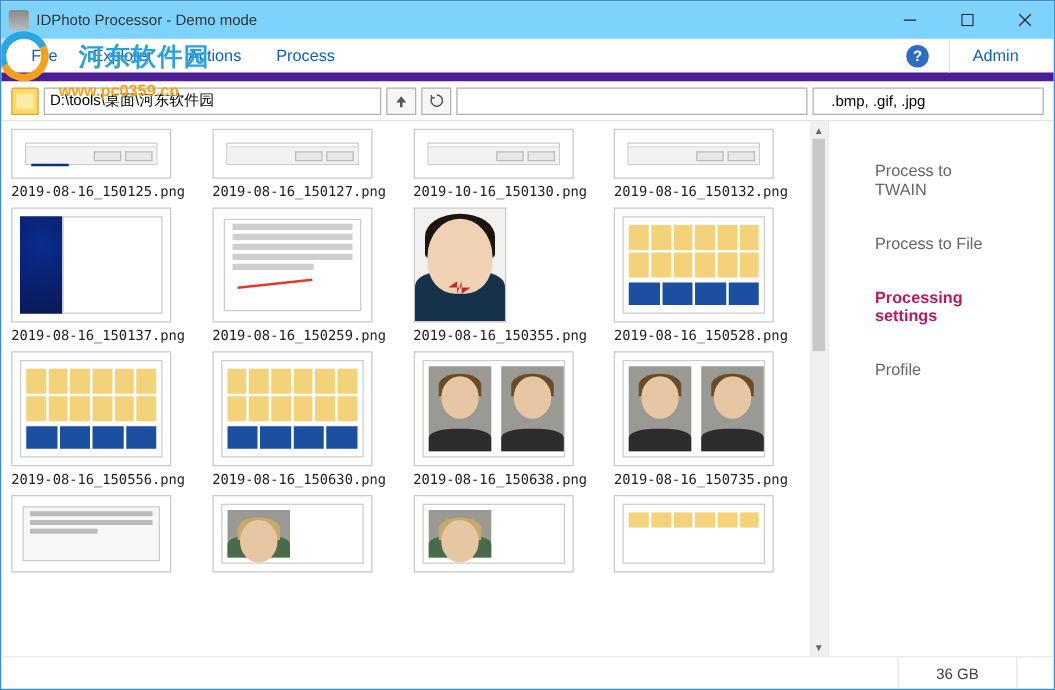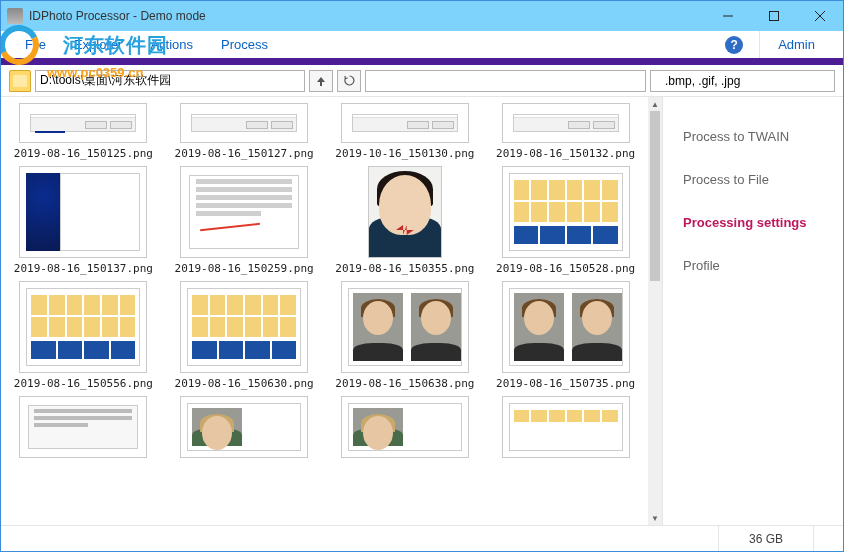--- a/index.html
+++ b/index.html
@@ -29,30 +29,30 @@
 .folder-icon { width: 22px; height: 22px; background: #ffd869; border: 1px solid #d5a72a; border-radius: 2px 2px 0 0; display: flex; align-items: center; justify-content: center; }
 .folder-icon::before { content:""; width:14px; height:12px; background:#ffe9a7; border-radius:1px; }
 .path-input { flex: 0 0 270px; height: 22px; border: 1px solid #b0b0b0; font-size: 12px; padding: 2px 4px; background: #fff; }
 .tb-btn { width: 24px; height: 22px; border: 1px solid #b0b0b0; background: #f6f6f6; display: flex; align-items: center; justify-content: center; font-size: 12px; }
 .search-input { flex: 1; height: 22px; border: 1px solid #b0b0b0; font-size: 12px; padding: 2px 4px; }
 .ext-select { flex: 0 0 100px; height: 22px; border: 1px solid #b0b0b0; font-size: 12px; padding: 2px 14px; }
 
 .content { display: flex; height: calc(100% - 30px - 34px - 32px - 26px); }
 .gallery-wrap { width: 662px; border-right: 1px solid #e5e5e5; overflow: hidden; position: relative; }
 .gallery { position: absolute; inset: 0 14px 0 0; padding: 6px 8px 0 8px; display: grid; grid-template-columns: repeat(4, 1fr); column-gap: 12px; row-gap: 6px; align-content: start; }
-.thumb-cell { display: flex; flex-direction: column; align-items: center; }
+.thumb-cell { display: flex; flex-direction: column; align-items: flex-start; }
 .thumb { width: 128px; height: 92px; background: #fff; border: 1px solid #c9c9c9; position: relative; overflow: hidden; }
 .thumb.row4 { height: 62px; }
 .caption { font-size: 11px; font-family: Consolas, monospace; color: #222; margin-top: 4px; white-space: nowrap; }
 
 .scrollbar-v { position: absolute; right: 0; top: 0; bottom: 0; width: 14px; background: #f0f0f0; }
 .scrollbar-v .track-btn { height: 14px; background: #f0f0f0; display: flex; align-items: center; justify-content: center; font-size: 8px; color: #666; }
 .scrollbar-v .vthumb { position: absolute; left: 2px; right: 2px; top: 14px; height: 170px; background: #c7c7c7; }
 
-.sidebar { flex: 1; padding: 18px 18px; }
+.sidebar { flex: 1; padding: 18px 35px; }
 .sidebar .side-item { color: #666; font-size: 13px; padding: 14px 2px; cursor: pointer; }
 .sidebar .side-item.active { color: #be185d; font-weight: 600; }
 
 .statusbar { height: 26px; border-top: 1px solid #e5e5e5; display: flex; align-items: center; }
 .statusbar .status-spacer { flex: 1; }
 .statusbar .status-cell { border-left: 1px solid #e5e5e5; padding: 0 30px; font-size: 12px; color: #404040; height: 100%; display: flex; align-items: center; }
 
 
 .fake-dlg { position: absolute; inset: 10px; background: #fff; border: 1px solid #ccc; }
 .fake-dlg .footer { position:absolute; left:0; right:0; bottom:0; height:14px; background:#f2f2f2; border-top:1px solid #ddd; }

